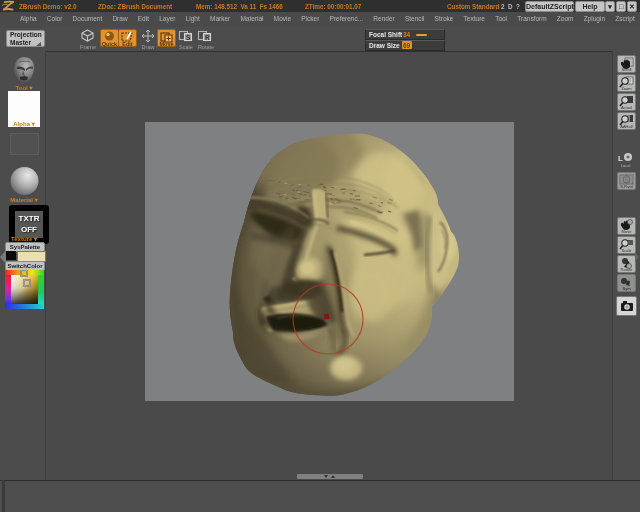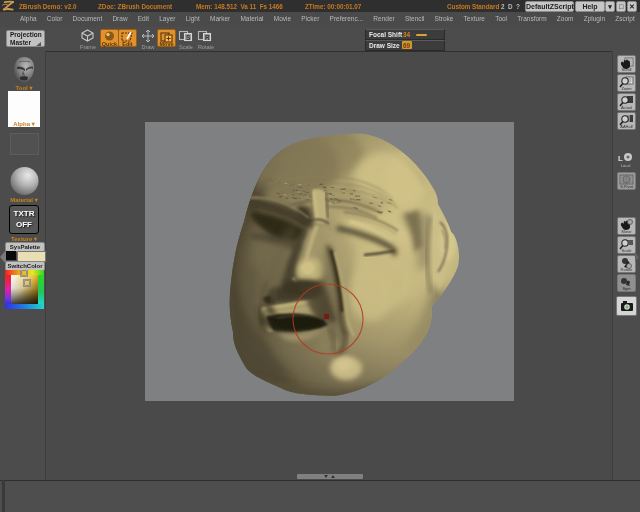--- a/index.html
+++ b/index.html
@@ -423,21 +423,21 @@
         <radialGradient id="gsph" cx="0.62" cy="0.3" r="0.8">
       <stop offset="0" stop-color="#e8e8e8"></stop>
           <stop offset="0.45" stop-color="#b5b5b5"></stop>
           <stop offset="1" stop-color="#5e5e5e"></stop>
     </radialGradient>
       </defs>
     <circle cx="14.5" cy="15" r="14" fill="url(#gsph)"></circle>
   </svg>
   <div class="abs olab" style="left:6px;top:196px;width:36px">Material ▾</div>
 
-  <div class="abs" style="left:9px;top:205px;width:28px;height:25px;background:#565657;border:1px solid #000000;border-radius:3px;
+  <div class="abs" style="left:9px;top:205px;width:28px;height:25px;background:#565657;border:6px solid #000000;border-radius:3px;
        color:#fff;font-weight:bold;font-size:8px;text-align:center;line-height:11px;padding-top:2px;text-shadow:1px 1px 1px #222;">TXTR<br>OFF</div>
   <div class="abs olab" style="left:6px;top:235px;width:36px">Texture ▾</div>
 
   <div class="lbtn" style="left:5px;top:242px;width:38px;height:8px;font-size:6px;line-height:8px;border:1px solid #888">SysPalette</div>
 
   <div class="abs" style="left:5px;top:251px;width:11px;height:9px;background:#0a0a0a;"></div>
   <div class="abs" style="left:17px;top:251px;width:27px;height:9px;background:#e9dfb2;border:1px solid #777;"></div>
 
   <div class="lbtn" style="left:5px;top:261px;width:38px;height:8px;font-size:6px;line-height:8px;border:1px solid #888">SwitchColor</div>
 

